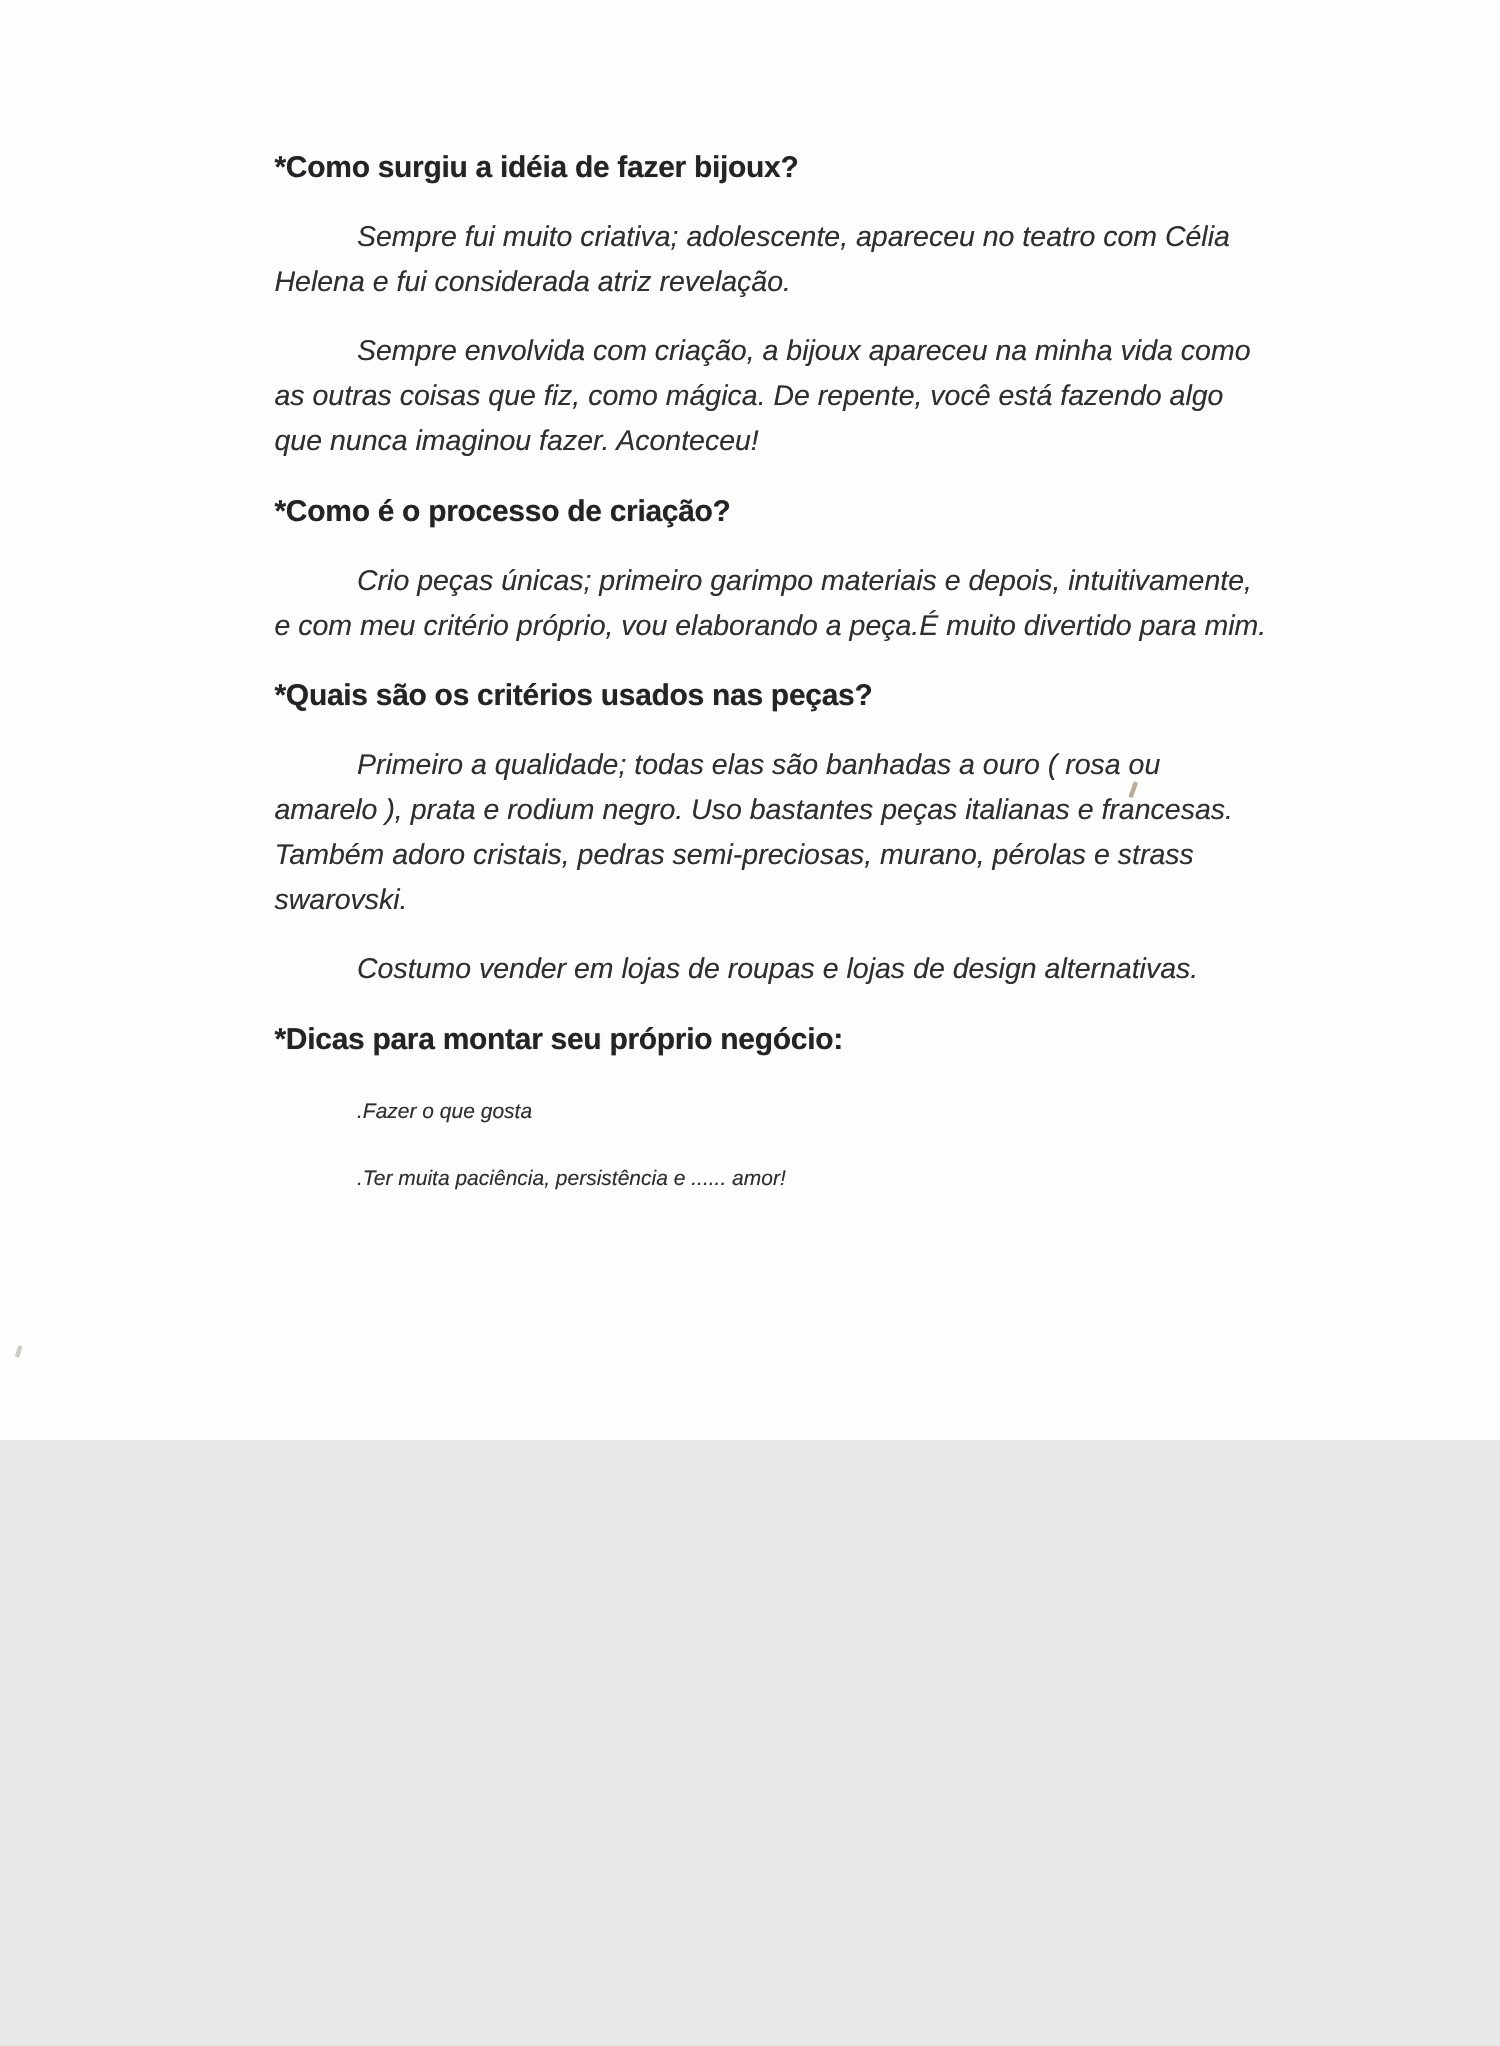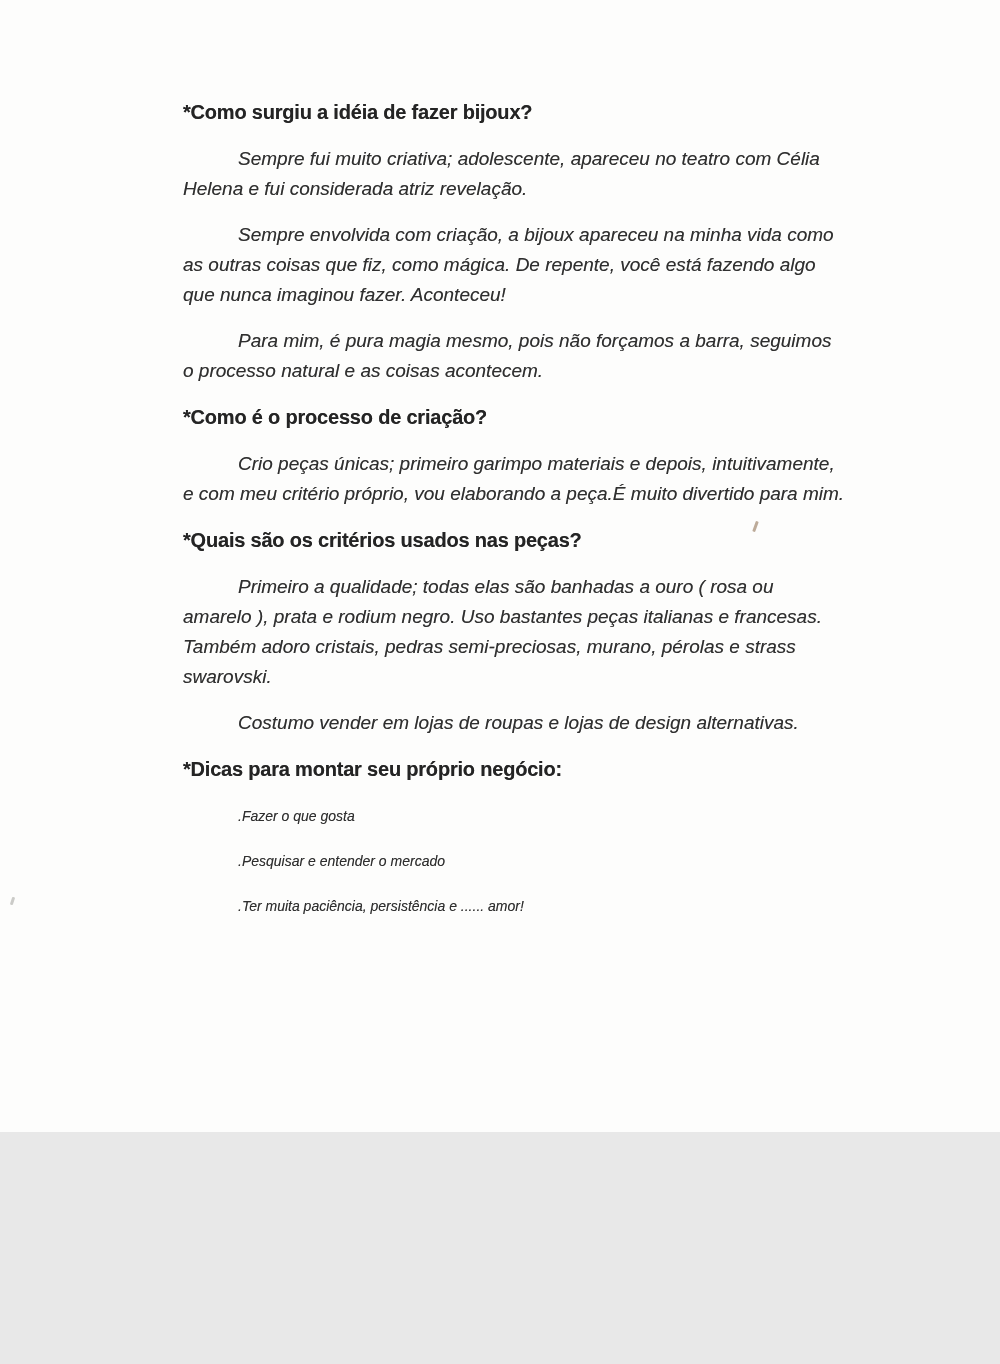--- a/index.html
+++ b/index.html
@@ -1,19 +1,19 @@
 <!DOCTYPE html>
 <html><head>
 <meta charset="utf-8">
 <style>
   html, body { margin: 0; padding: 0; background: #e8e8e8; }
   .page {
     position: relative;
     width: 1000px;
-    height: 1132px;
+    height: 960px;
     background: #fdfdfc;
     overflow: hidden;
     font-family: "Liberation Sans", "DejaVu Sans", sans-serif;
     color: #2e2e2e;
   }
   .content {
     position: absolute;
     left: 183px;
     top: 97px;
     width: 662px;
@@ -72,33 +72,31 @@
 </style>
 </head>
 <body>
 
 <div class="page">
   <div class="content">
 
     <div class="q-heading">*Como surgiu a idéia de fazer bijoux?</div>
     <div class="a-para">Sempre fui muito criativa;  adolescente, apareceu no teatro com Célia Helena e fui considerada atriz revelação.</div>
     <div class="a-para">Sempre envolvida com criação, a bijoux apareceu na minha vida como as outras coisas que fiz, como mágica. De repente, você está fazendo algo que nunca imaginou fazer. Aconteceu!</div>
-    <div class="a-para">Para mim, é pura magia mesmo, pois não forçamos  a barra, seguimos o processo natural e as coisas acontecem.</div>
 
     <div class="q-heading">*Como é o processo de criação?</div>
     <div class="a-para">Crio peças únicas; primeiro garimpo materiais e depois, intuitivamente, e com meu critério próprio, vou elaborando a peça.É muito divertido para mim.</div>
 
     <div class="q-heading">*Quais são os critérios usados nas peças?</div>
     <div class="a-para">Primeiro a qualidade; todas elas são banhadas a ouro ( rosa ou amarelo ), prata e rodium negro. Uso bastantes peças italianas e francesas. Também adoro cristais, pedras semi-preciosas, murano, pérolas e strass swarovski.</div>
 
     <div class="a-para">Costumo vender em lojas de roupas e lojas de design alternativas.</div>
 
     <div class="q-heading">*Dicas para montar seu próprio negócio:</div>
     <div class="tip-item">.Fazer o que gosta</div>
-    <div class="tip-item">.Pesquisar e entender o mercado</div>
     <div class="tip-item">.Ter muita paciência, persistência e ...... amor!</div>
 
   </div>
 
   <div class="speck speck-left"></div>
   <div class="speck speck-mid"></div>
   <div class="speck speck-corner"></div>
 </div>
 
 </body></html>

